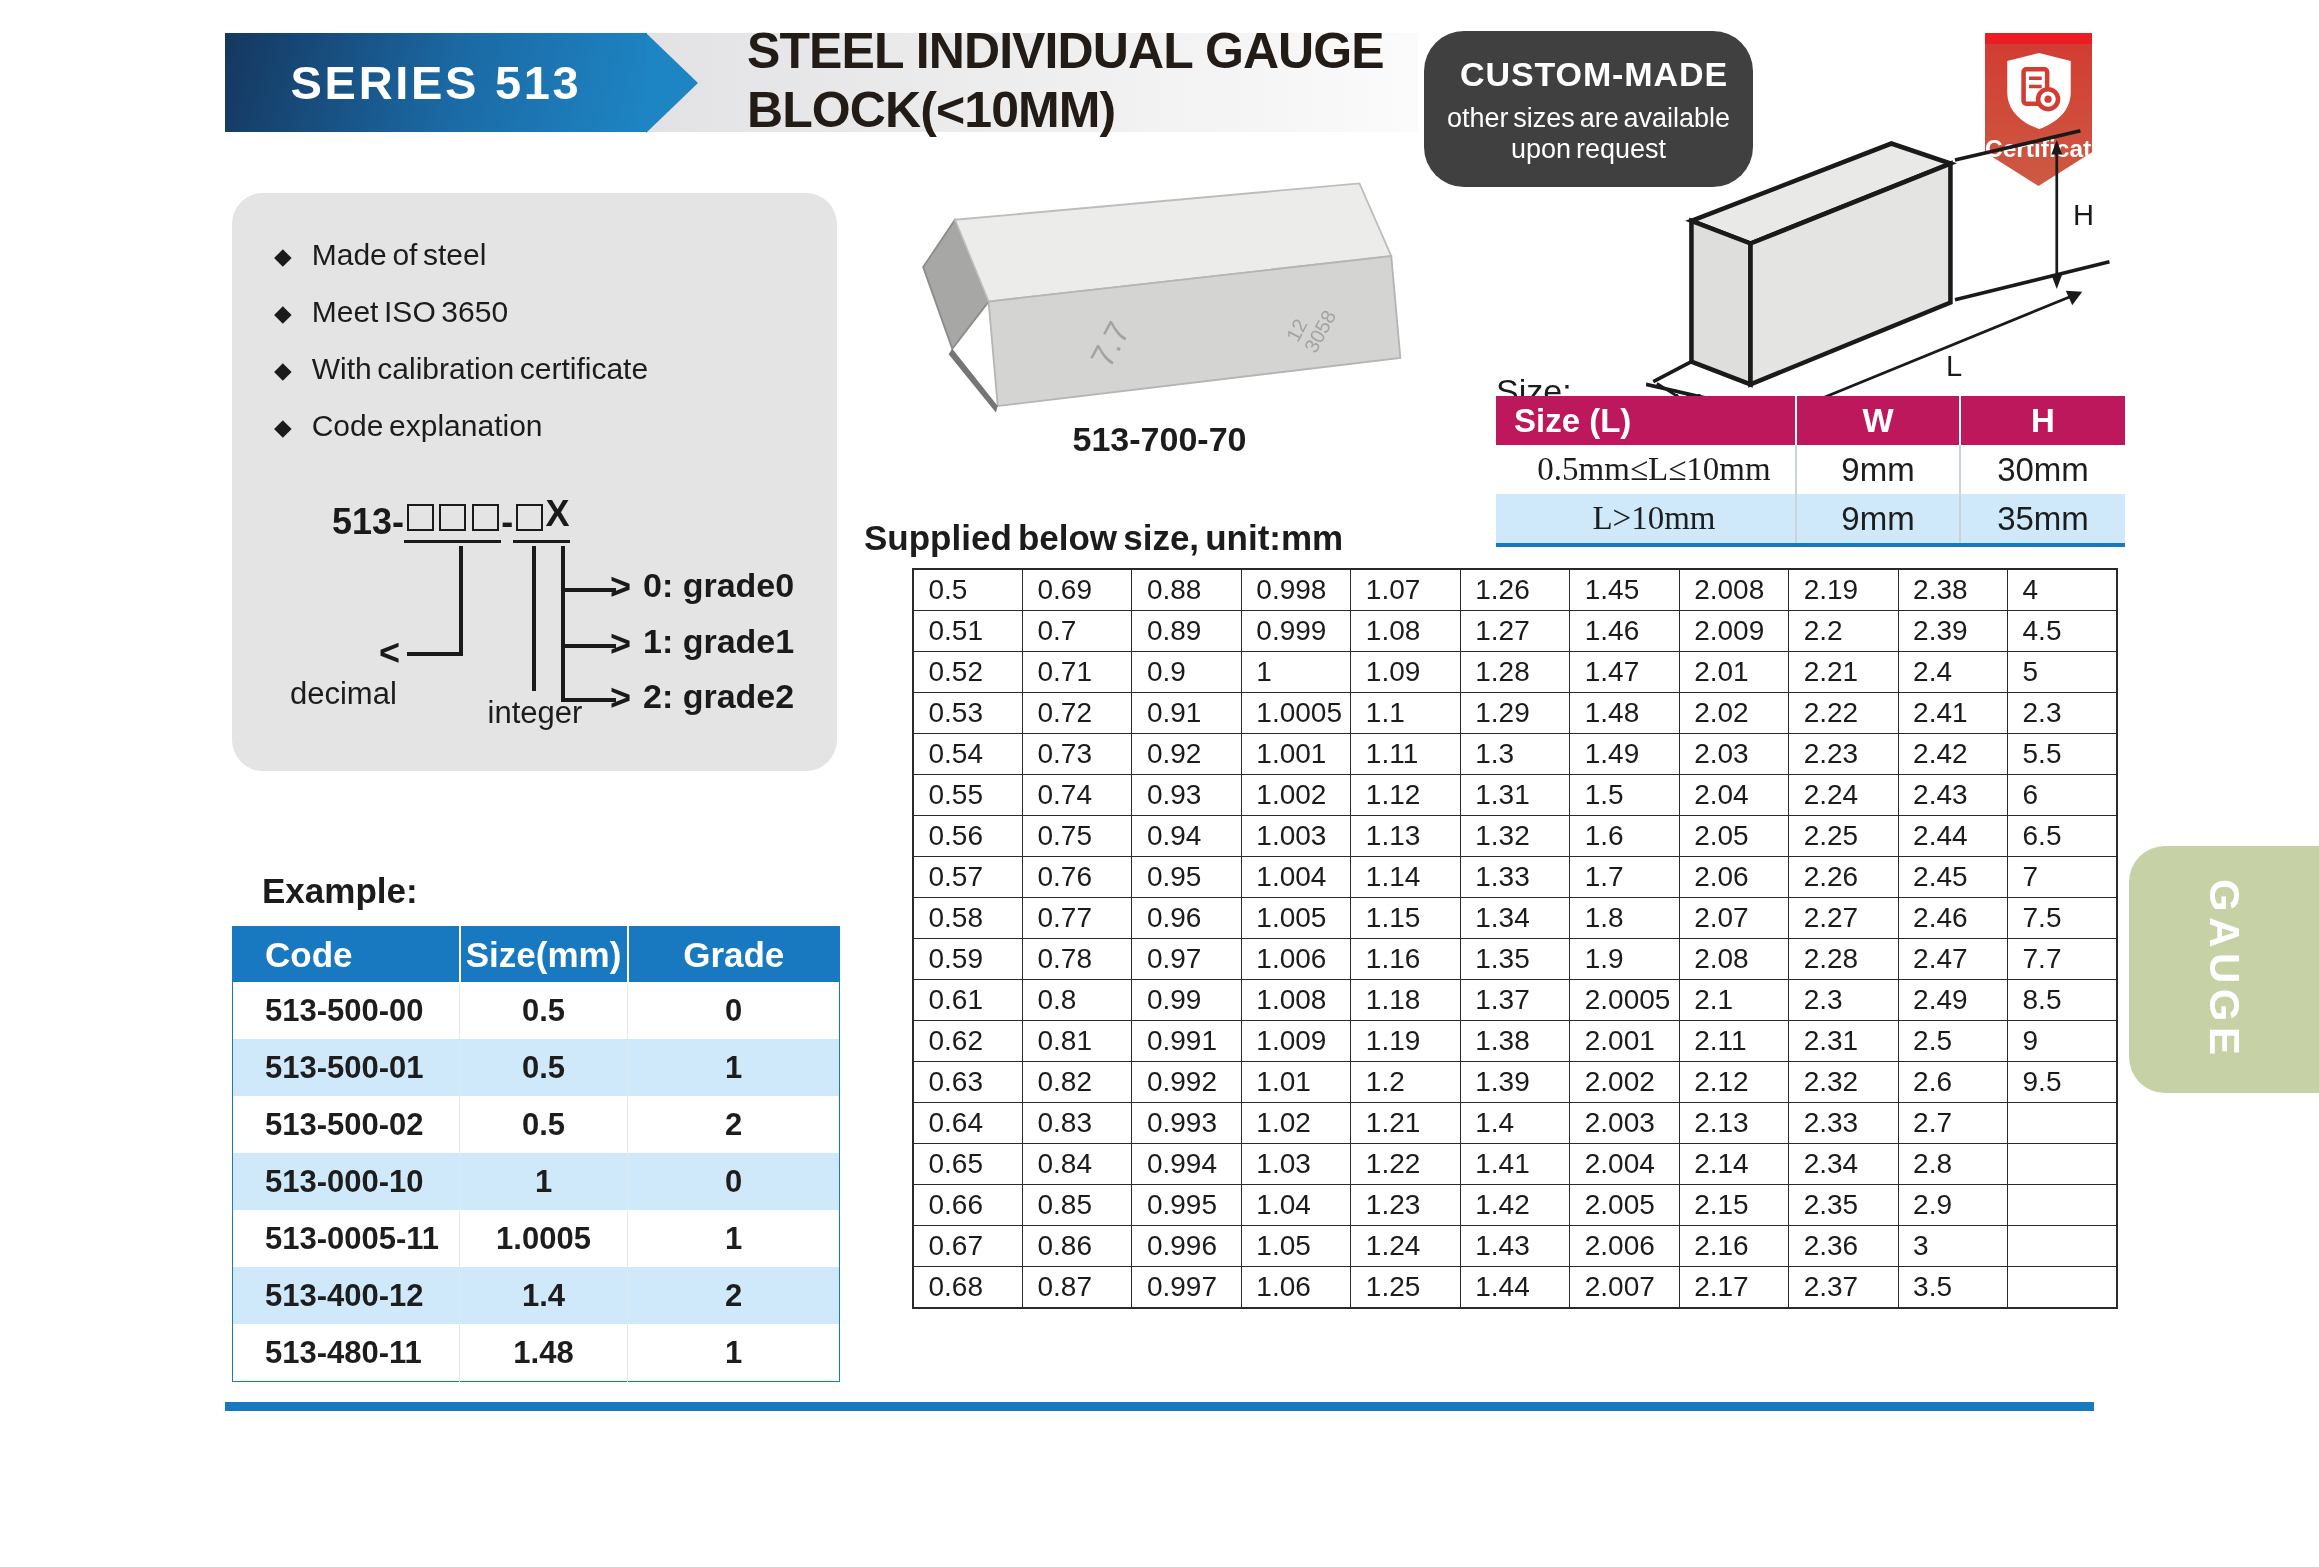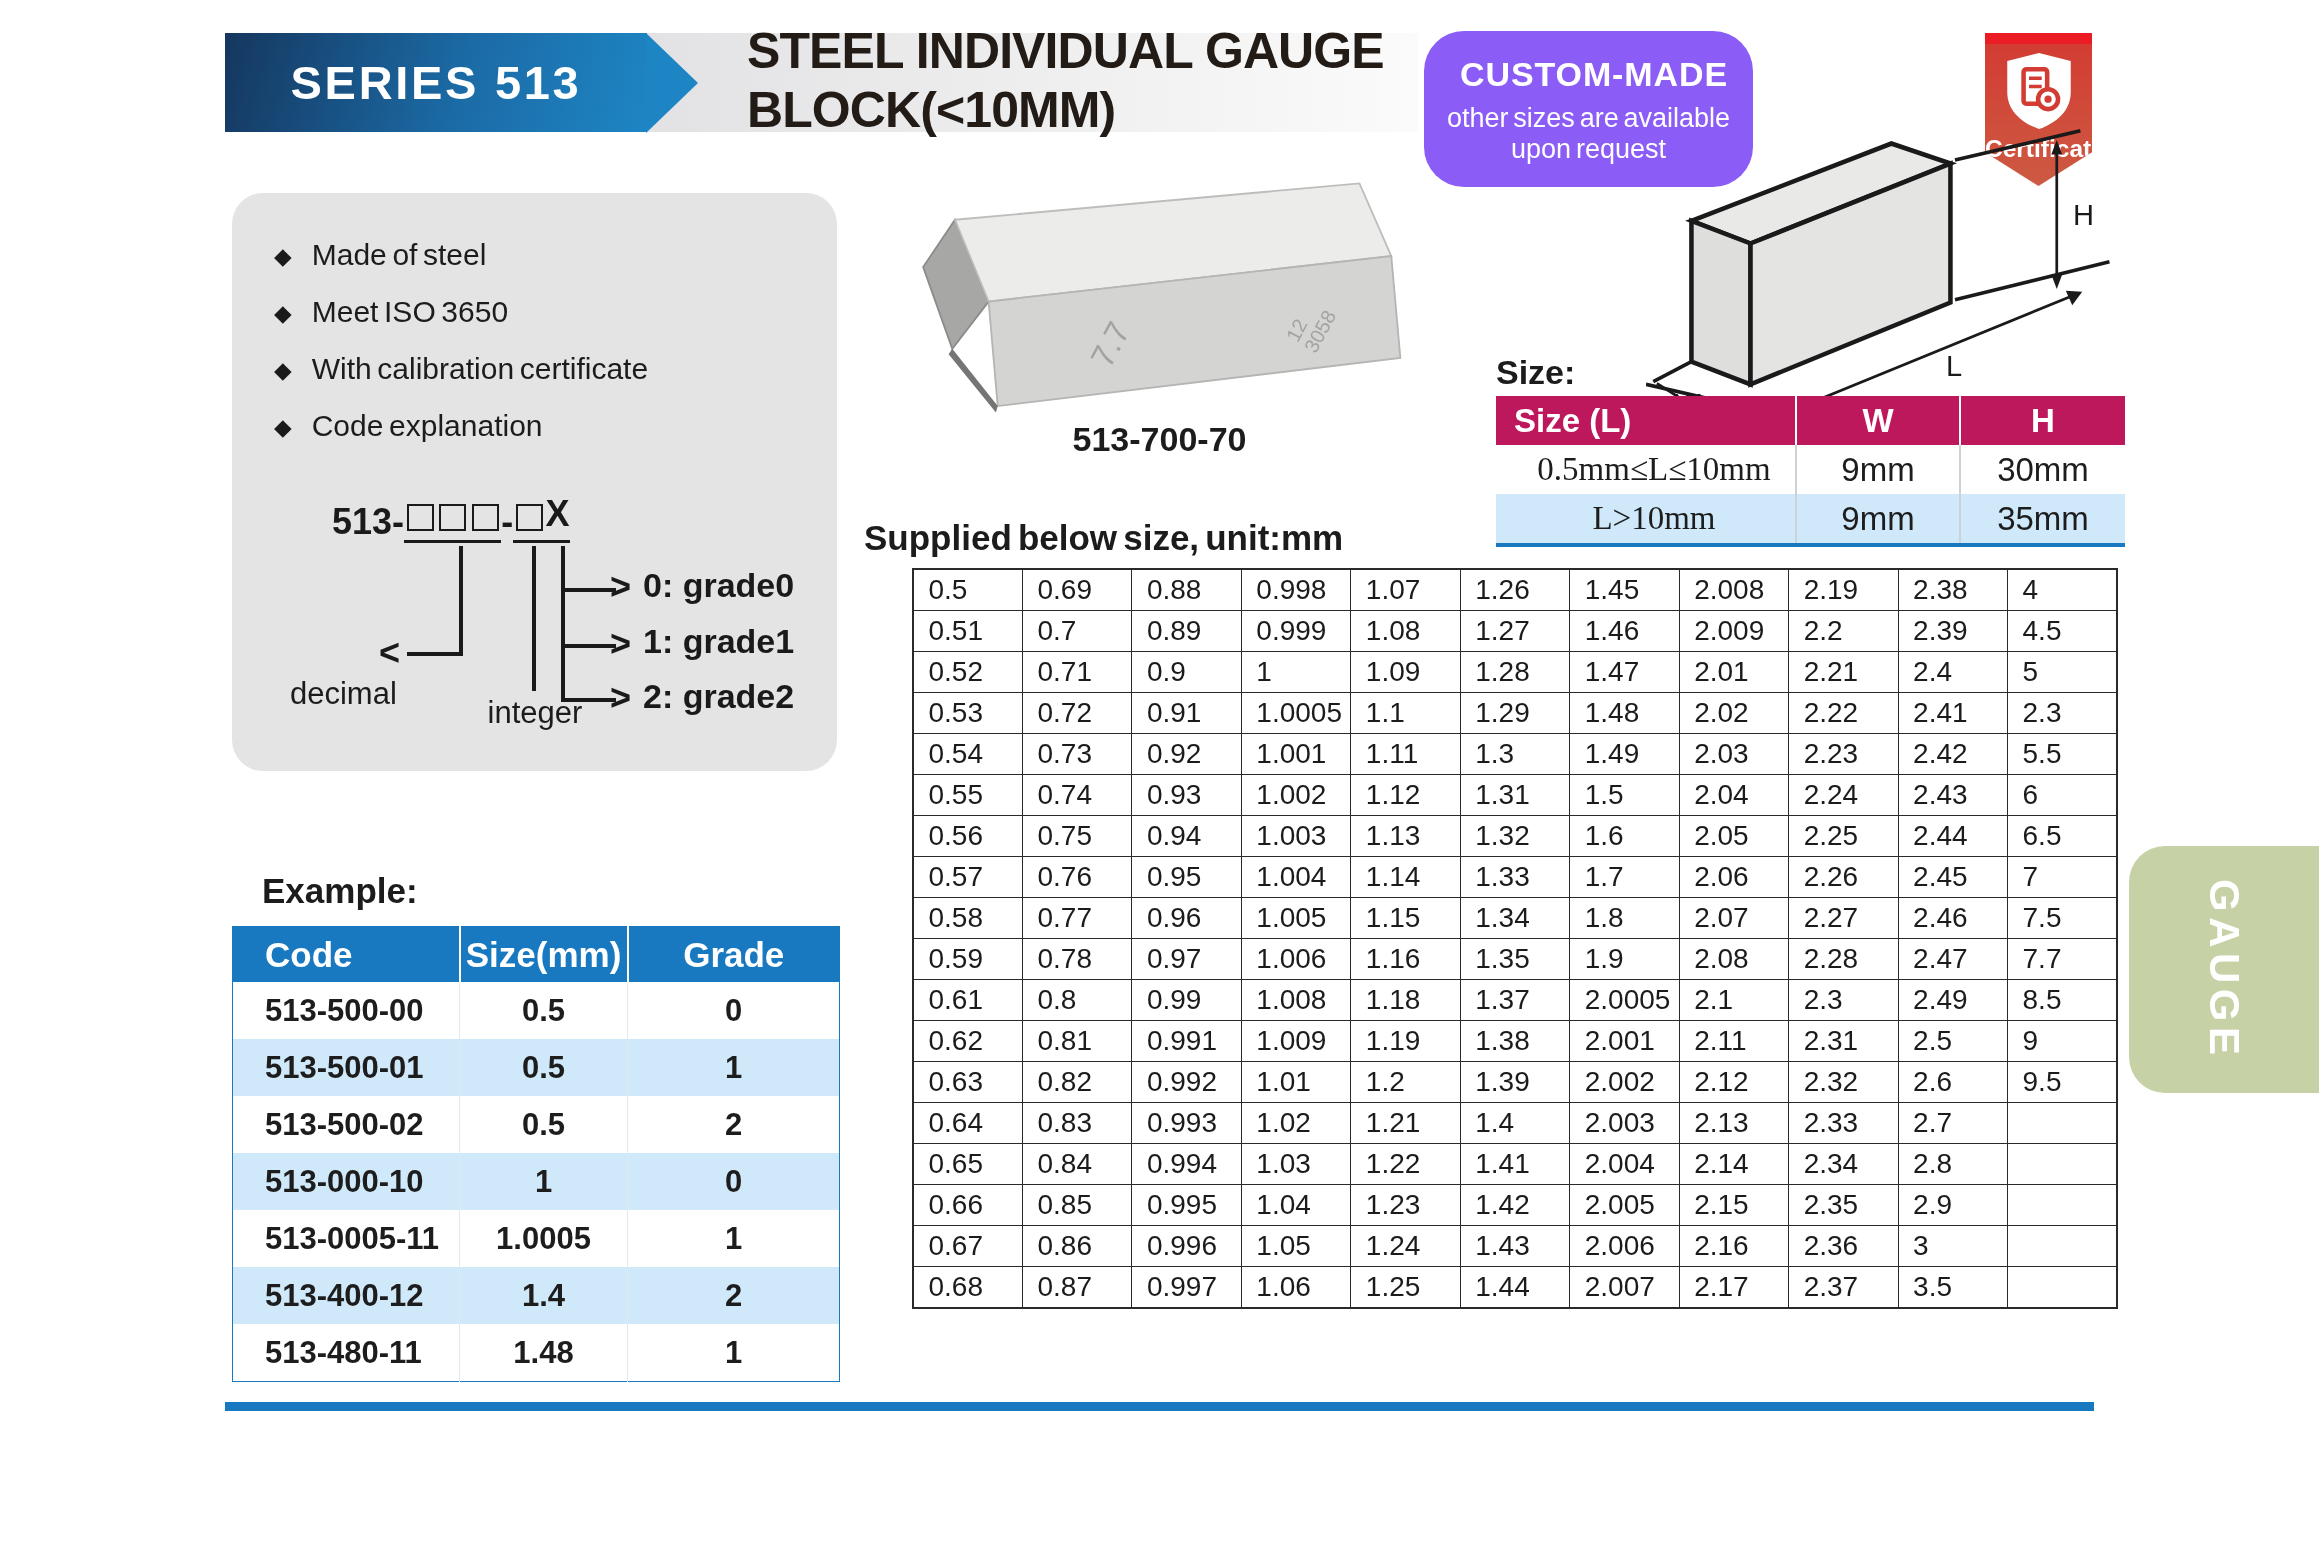--- a/index.html
+++ b/index.html
@@ -14,21 +14,21 @@
     display:flex;align-items:center;justify-content:center;}
   .banner-arrow{position:absolute;left:646px;top:33px;width:0;height:0;
     border-top:50px solid transparent;border-bottom:50px solid transparent;
     border-left:52px solid #1e85c4;}
   .banner-text{color:#fff;font-size:47px;font-weight:bold;letter-spacing:2.7px;}
   .page-title{position:absolute;left:747px;top:22px;font-size:50px;line-height:59px;
     font-weight:bold;color:#221b16;letter-spacing:-0.9px;white-space:nowrap;}
 
   
   .badge{position:absolute;left:1424px;top:31px;width:329px;height:156px;border-radius:40px;
-    background:#8b5cf6;color:#fff;overflow:hidden;}
+    background:#404040;color:#fff;overflow:hidden;}
   .badge-head{margin:23.6px 0 0 36px;font-size:34px;font-weight:bold;letter-spacing:0.9px;}
   .badge-line{font-size:27px;text-align:center;margin-top:9px;line-height:31px;word-spacing:-2.7px;}
   .badge-line2{font-size:27px;text-align:center;line-height:31px;word-spacing:-2.7px;}
 
   
   .cert{position:absolute;left:1985px;top:33px;width:107px;height:153px;
     background:linear-gradient(180deg,#d33a31 0%,#cd5a43 100%);
     clip-path:polygon(0 0,100% 0,100% 78%,50% 100%,0 78%);}
   .cert-stripe{position:absolute;left:0;top:0;width:100%;height:11px;background:#ec1c24;}
   .cert-shield{position:absolute;left:50%;top:16.4px;transform:translateX(-50%);}
@@ -52,21 +52,21 @@
   .chev{position:absolute;font-size:36px;font-weight:bold;color:#1a1a1a;line-height:36px;}
   .dlabel{position:absolute;font-size:31px;color:#1c1c1c;}
   .glabel{position:absolute;font-size:34px;font-weight:bold;color:#1a1a1a;white-space:nowrap;}
 
   
   .photo{position:absolute;left:905px;top:165px;}
   .photo-label{position:absolute;left:905px;top:420px;width:509px;text-align:center;
     font-size:34px;font-weight:bold;color:#1c1c1c;}
 
   
-  .size-label{position:absolute;left:1496px;top:353px;font-size:34px;font-weight:bold;color:#1c1c1c;}
+  .size-label{position:absolute;left:1496px;top:372px;font-size:34px;font-weight:normal;color:#1c1c1c;}
   .size-diagram{position:absolute;left:1646px;top:107px;}
   .size-table{position:absolute;left:1496px;top:396px;width:628px;border-collapse:collapse;
     table-layout:fixed;border-bottom:4.5px solid #1879c0;}
   .size-table th{background:#be185d;color:#fff;font-size:33px;font-weight:bold;height:47px;}
   .size-table th:first-child{text-align:left;padding-left:18px;}
   .size-table th + th{border-left:2.7px solid #fff;}
   .size-table td{font-size:33px;color:#1d1d1d;height:47px;}
   .size-table td:first-child{text-align:center;padding-left:18px;font-family:Liberation Serif, serif;}
   .size-table td + td{border-left:2.7px solid #ccd3d8;text-align:center;}
   .size-table tbody tr:nth-child(1){background:#fff;}

